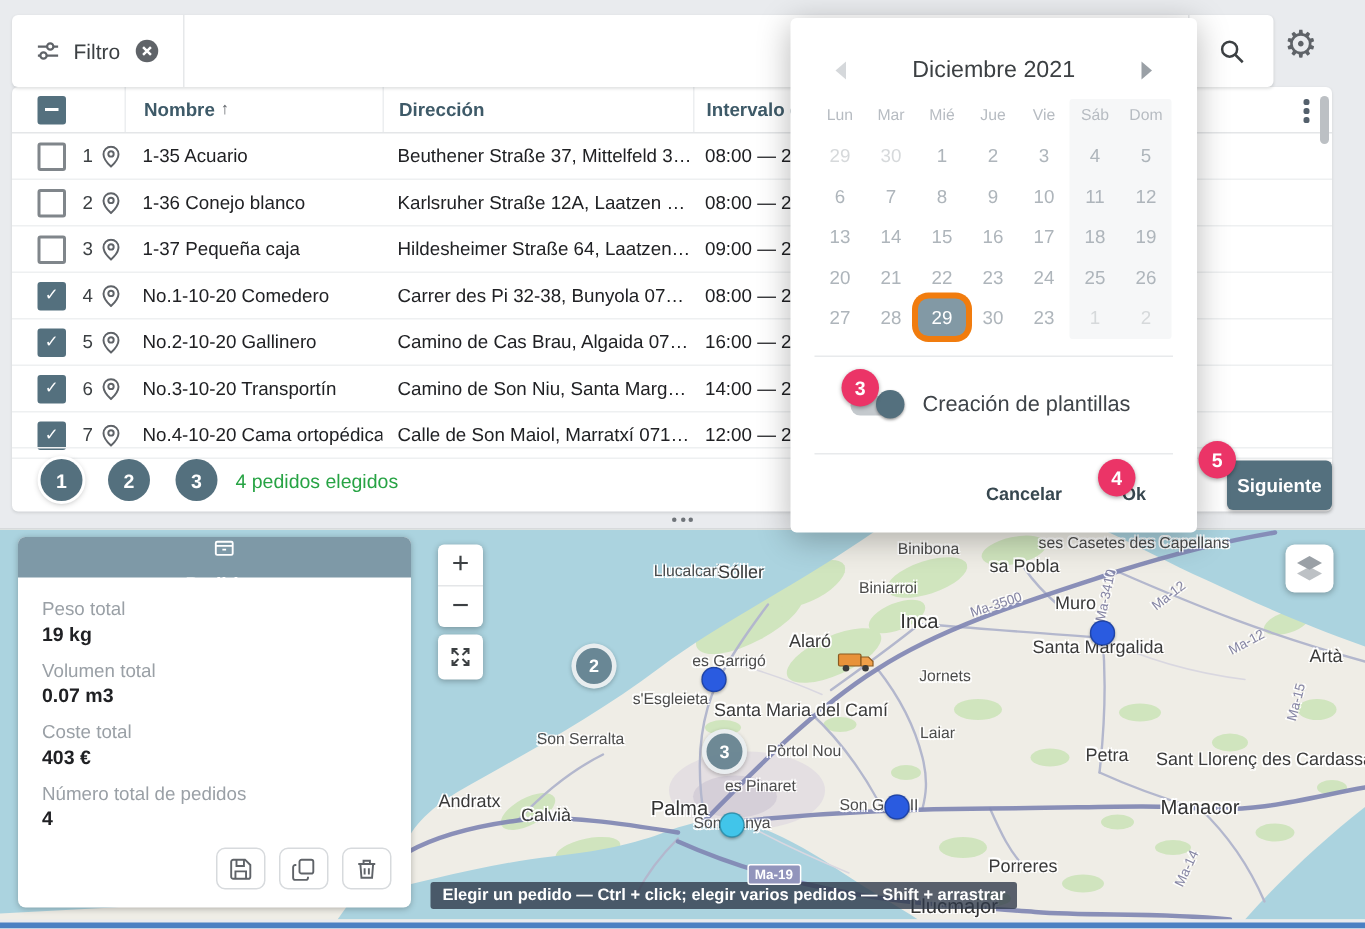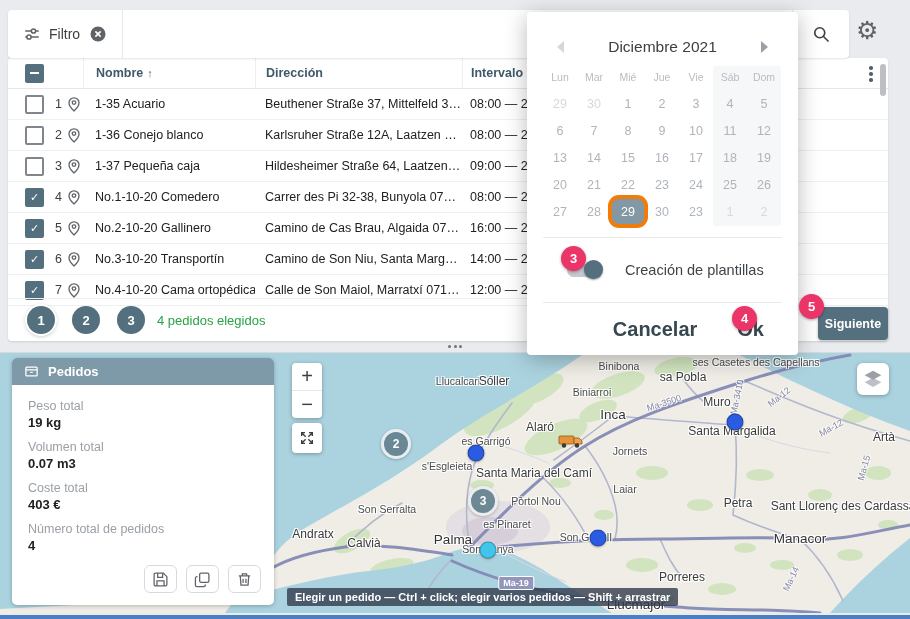--- a/index.html
+++ b/index.html
@@ -65,28 +65,28 @@
   .dp-week{position:absolute;top:56px;left:16px;width:238px;display:grid;grid-template-columns:repeat(7,34px);}
   .dp-wd{height:18px;display:flex;align-items:center;justify-content:center;font-size:10.5px;color:#b7bcc2;}
   .dp-grid{position:absolute;top:78px;left:16px;width:238px;display:grid;grid-template-columns:repeat(7,34px);
            grid-auto-rows:27px;}
   .dcell{display:flex;align-items:center;justify-content:center;font-size:12.5px;color:#aeb5bb;cursor:pointer;}
   .dcell.muted{color:#d6d9db;}
   .dcell.sel{margin:auto;width:32px;height:25px;background:#8299a5;color:#fff;border-radius:7px;
              box-shadow:0 0 0 4px #f17c0e;font-weight:500;}
   .dp-div1{position:absolute;top:225px;left:16px;right:16px;border-top:1px solid #e8eaec;}
   .dp-toggle-row{position:absolute;top:240px;left:0;right:0;height:36px;display:flex;align-items:center;
-                 gap:24px;padding-left:40px;}
+                 gap:14px;padding-left:40px;}
   .toggle{position:relative;width:34px;height:13px;border-radius:7px;background:#c4c9cd;cursor:pointer;flex-shrink:0;}
   .toggle .knob{position:absolute;right:-2px;top:-3.5px;width:19px;height:19px;border-radius:50%;background:#54707e;
                 box-shadow:0 1px 2px rgba(0,0,0,.4);}
   .tlabel{font-size:14.5px;color:#3f4449;}
   .dp-actions{position:absolute;left:16px;right:16px;bottom:0;height:52px;border-top:1px solid #e8eaec;
               display:flex;align-items:center;justify-content:flex-end;gap:40px;padding-right:18px;}
-  .dp-btn{font-size:20px;font-weight:600;color:#37474f;cursor:pointer;}
+  .dp-btn{font-size:12px;font-weight:600;color:#37474f;cursor:pointer;}
 
   .badge{position:absolute;width:25px;height:25px;border-radius:50%;background:#eb3467;color:#fff;font-size:13px;
          font-weight:700;display:flex;align-items:center;justify-content:center;z-index:60;
          box-shadow:0 1px 3px rgba(0,0,0,.35);}
   #badge3{left:561px;top:246px;} #badge4{left:732px;top:306px;} #badge5{left:799px;top:294px;}
 
   .splitter{position:absolute;left:443px;top:343px;width:24px;height:6px;display:flex;gap:2.5px;align-items:center;
             justify-content:center;cursor:row-resize;z-index:6;}
   .splitter i{width:3px;height:3px;border-radius:50%;background:#6f7479;}
 
@@ -118,21 +118,21 @@
   .hintbar{position:absolute;left:287px;top:235px;background:rgba(45,55,72,.78);color:#fff;font-size:11px;
            font-weight:700;padding:3px 8px;border-radius:2px;white-space:nowrap;}
   .roadbadge{position:absolute;left:516px;top:230px;transform:translate(-50%,-50%);background:#9295bc;color:#fff;
              font-size:9px;font-weight:700;padding:1px 4px;border-radius:2px;border:1px solid #fff;}
   #truck{position:absolute;left:558px;top:80px;}
 
   
   #summary{position:absolute;left:12px;top:358px;width:262px;height:247px;background:#fff;border-radius:5px;
            box-shadow:0 1px 4px rgba(0,0,0,.25);z-index:10;}
   .sum-head{height:27px;background:#7e99a7;border-radius:5px 5px 0 0;color:#fff;font-size:13px;font-weight:700;
-            display:flex;align-items:center;gap:9px;padding-left:12px;}
+            display:flex;align-items:center;gap:9px;padding-left:12px;flex-direction:column;}
   .sum-body{padding:13px 16px 0 16px;}
   .stat{margin-bottom:8px;}
   .slabel{font-size:12.5px;color:#9aa0a6;line-height:16px;}
   .svalue{font-size:13px;color:#202124;font-weight:700;line-height:17px;}
   .sum-actions{position:absolute;right:13px;bottom:12px;display:flex;gap:9px;}
   .iconbtn{width:33px;height:28px;background:#fff;border:1px solid #d7dadd;border-radius:6px;display:flex;
            align-items:center;justify-content:center;cursor:pointer;padding:0;}
 
   #bottombar{position:absolute;left:0;right:0;bottom:0;height:4px;background:#4a80c2;z-index:50;}
 </style>
@@ -472,21 +472,21 @@
       <span class="mlabel" style="left: 705px; top: 49px; padding-left: 24px;">Muro</span>
       <span class="mlabel big" style="left: 613px; top: 61px;">Inca</span>
       <span class="mlabel" style="left: 540px; top: 74px;">Alaró</span>
       <span class="mlabel sm" style="left: 486px; top: 88px;">es Garrigó</span>
       <span class="mlabel" style="left: 732px; top: 78px;">Santa Margalida</span>
       <span class="mlabel" style="left: 884px; top: 84px;">Artà</span>
       <span class="mlabel sm" style="left: 630px; top: 98px;">Jornets</span>
       <span class="mlabel sm" style="left: 447px; top: 113px;">s'Esgleieta</span>
       <span class="mlabel" style="left: 534px; top: 120px;">Santa Maria del Camí</span>
       <span class="mlabel sm" style="left: 625px; top: 136px;">Laiar</span>
-      <span class="mlabel sm" style="left: 387px; top: 156px;">Son Serralta</span>
+      <span class="mlabel sm" style="left: 387px; top: 140px;">Son Serralta</span>
       <span class="mlabel sm" style="left: 536px; top: 148px;">Pòrtol Nou</span>
       <span class="mlabel" style="left: 738px; top: 150px;">Petra</span>
       <span class="mlabel" style="left: 843px; top: 153px;">Sant Llorenç des Cardassa</span>
       <span class="mlabel sm" style="left: 507px; top: 171px;">es Pinaret</span>
       <span class="mlabel sm" style="left: 586px; top: 184px;">Son Gual II</span>
       <span class="mlabel" style="left: 313px; top: 181px;">Andratx</span>
       <span class="mlabel" style="left: 364px; top: 190px;">Calvià</span>
       <span class="mlabel big" style="left: 453px; top: 186px;">Palma</span>
       <span class="mlabel sm" style="left: 488px; top: 196px;">Son Banya</span>
       <span class="mlabel big" style="left: 800px; top: 185px;">Manacor</span>

